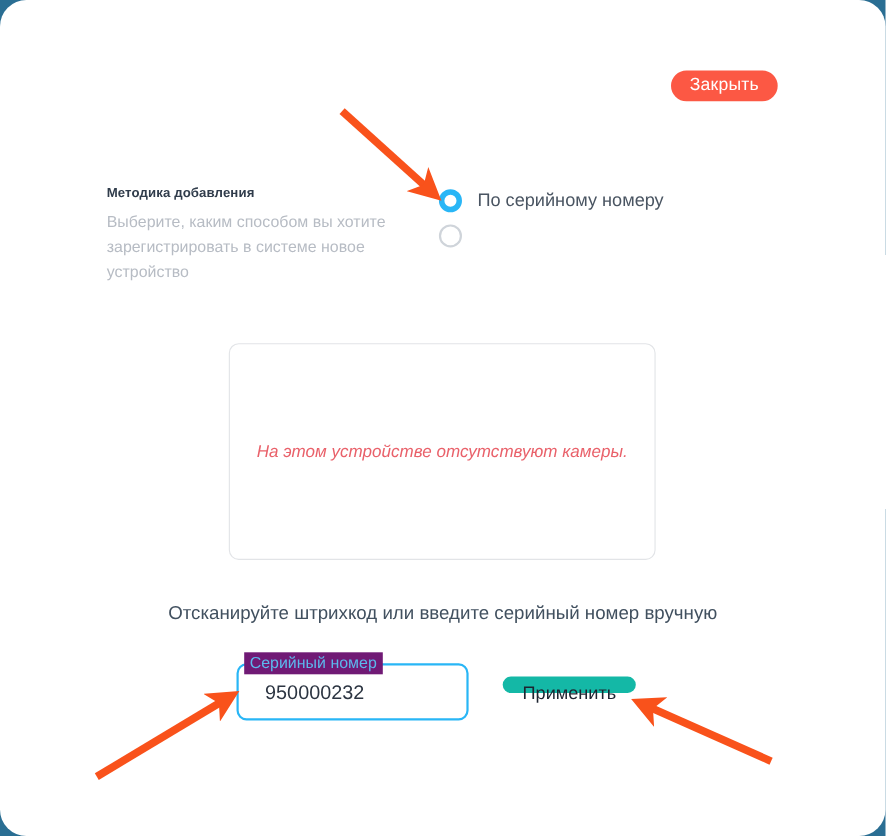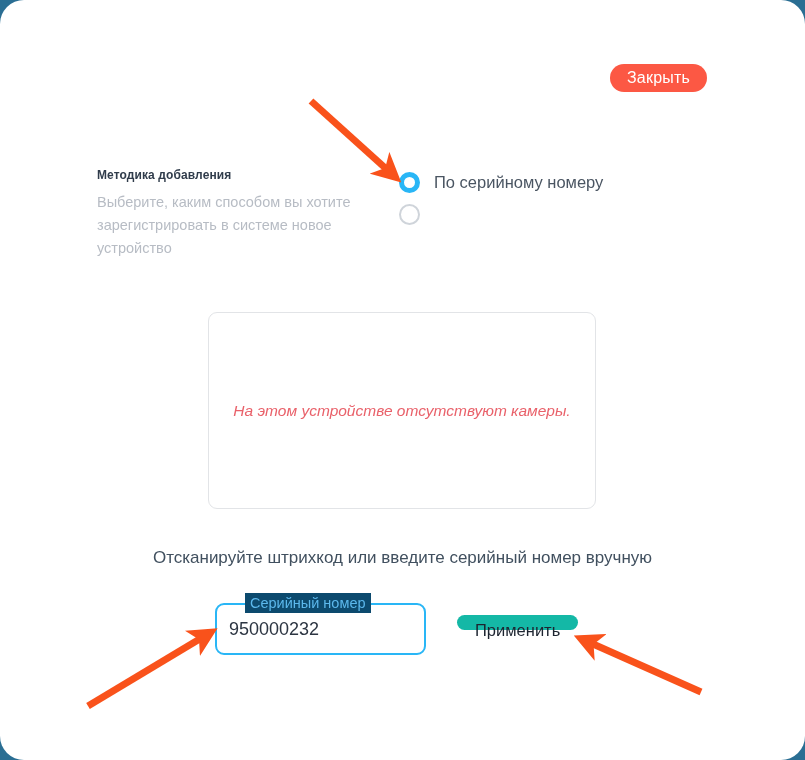--- a/index.html
+++ b/index.html
@@ -149,37 +149,37 @@
   #serial-outline {
     position: absolute;
     inset: 0;
     border: 2px solid #29b6f6;
     border-radius: 9px;
     box-sizing: border-box;
     pointer-events: none;
   }
   #serial-notch {
     position: absolute;
-    left: 30px;
+    left: 7px;
     top: -10px;
     height: 20px;
     padding: 0 5px;
-    background: #0c4a6e;
+    background: #701a75;
     font-size: 14.5px;
     line-height: 20px;
     color: #5cb8ec;
     white-space: nowrap;
   }
   #serial-input {
     position: absolute;
     inset: 0;
     width: 100%;
     height: 100%;
     box-sizing: border-box;
-    padding: 0 14px;
+    padding: 0 26px;
     border: none;
     outline: none;
     background: transparent;
     font-family: "Liberation Sans", "DejaVu Sans", sans-serif;
     font-size: 18px;
     color: #2c3542;
   }
 
   
   #apply-button {

